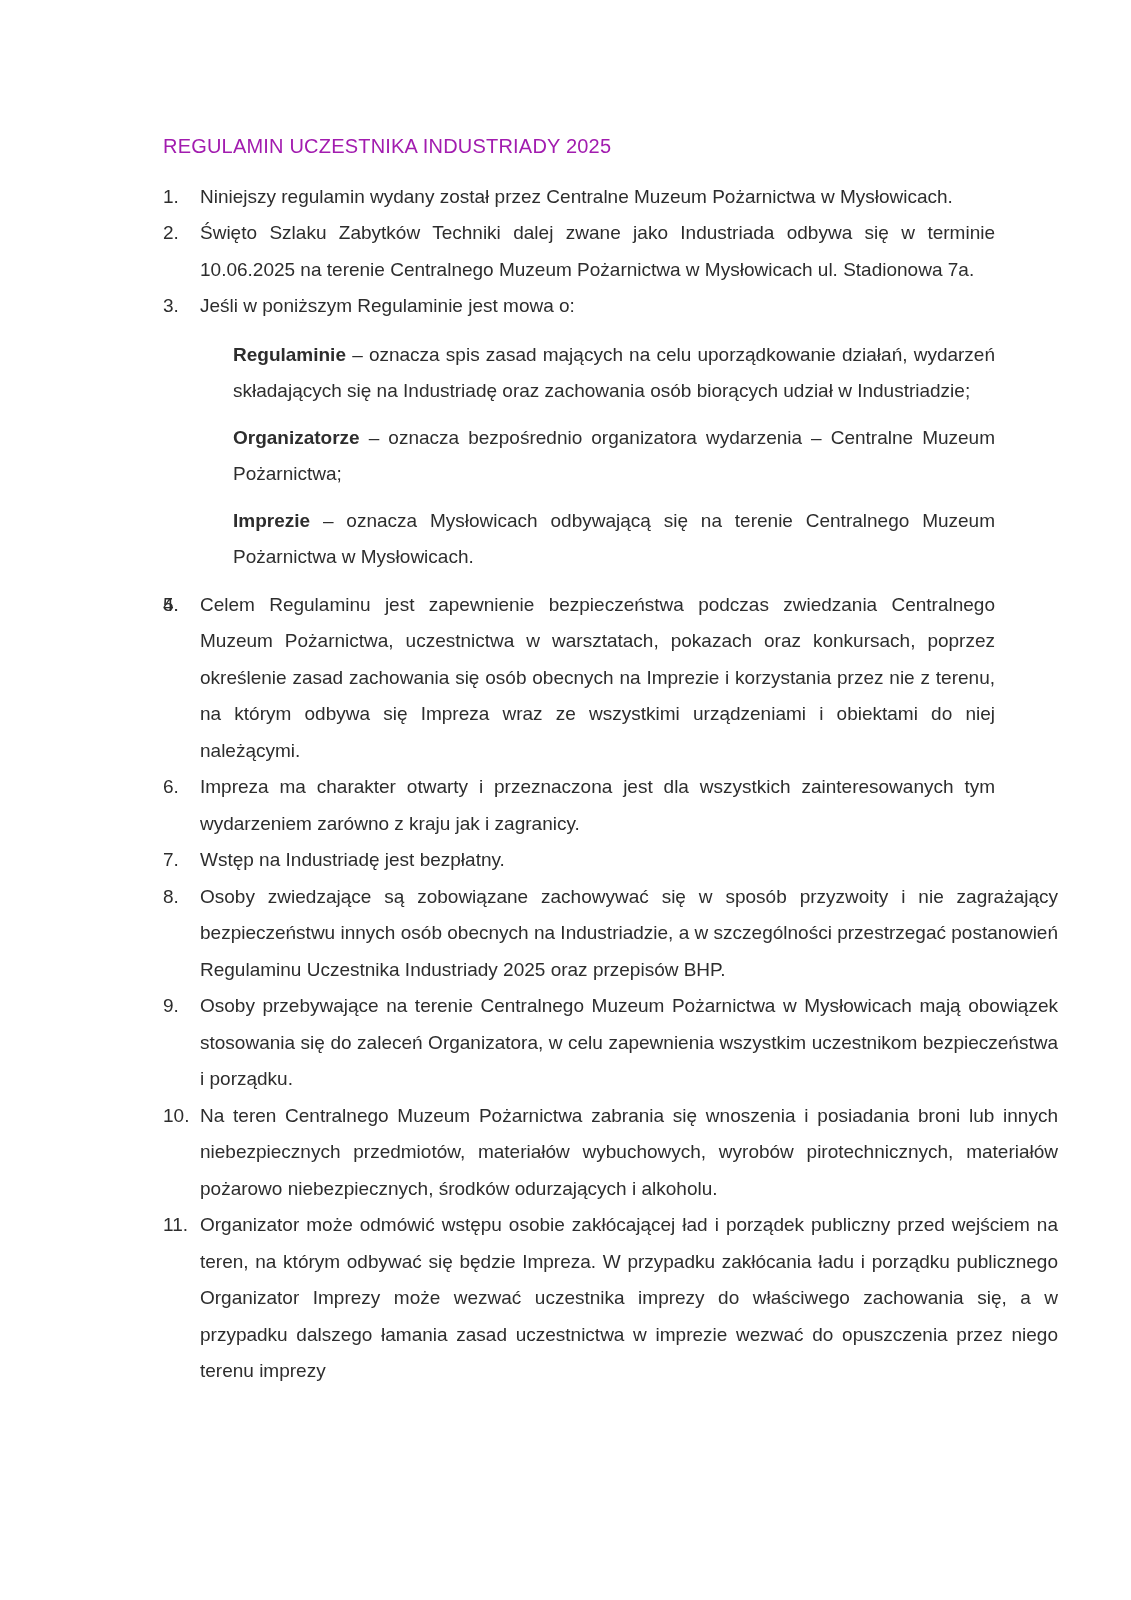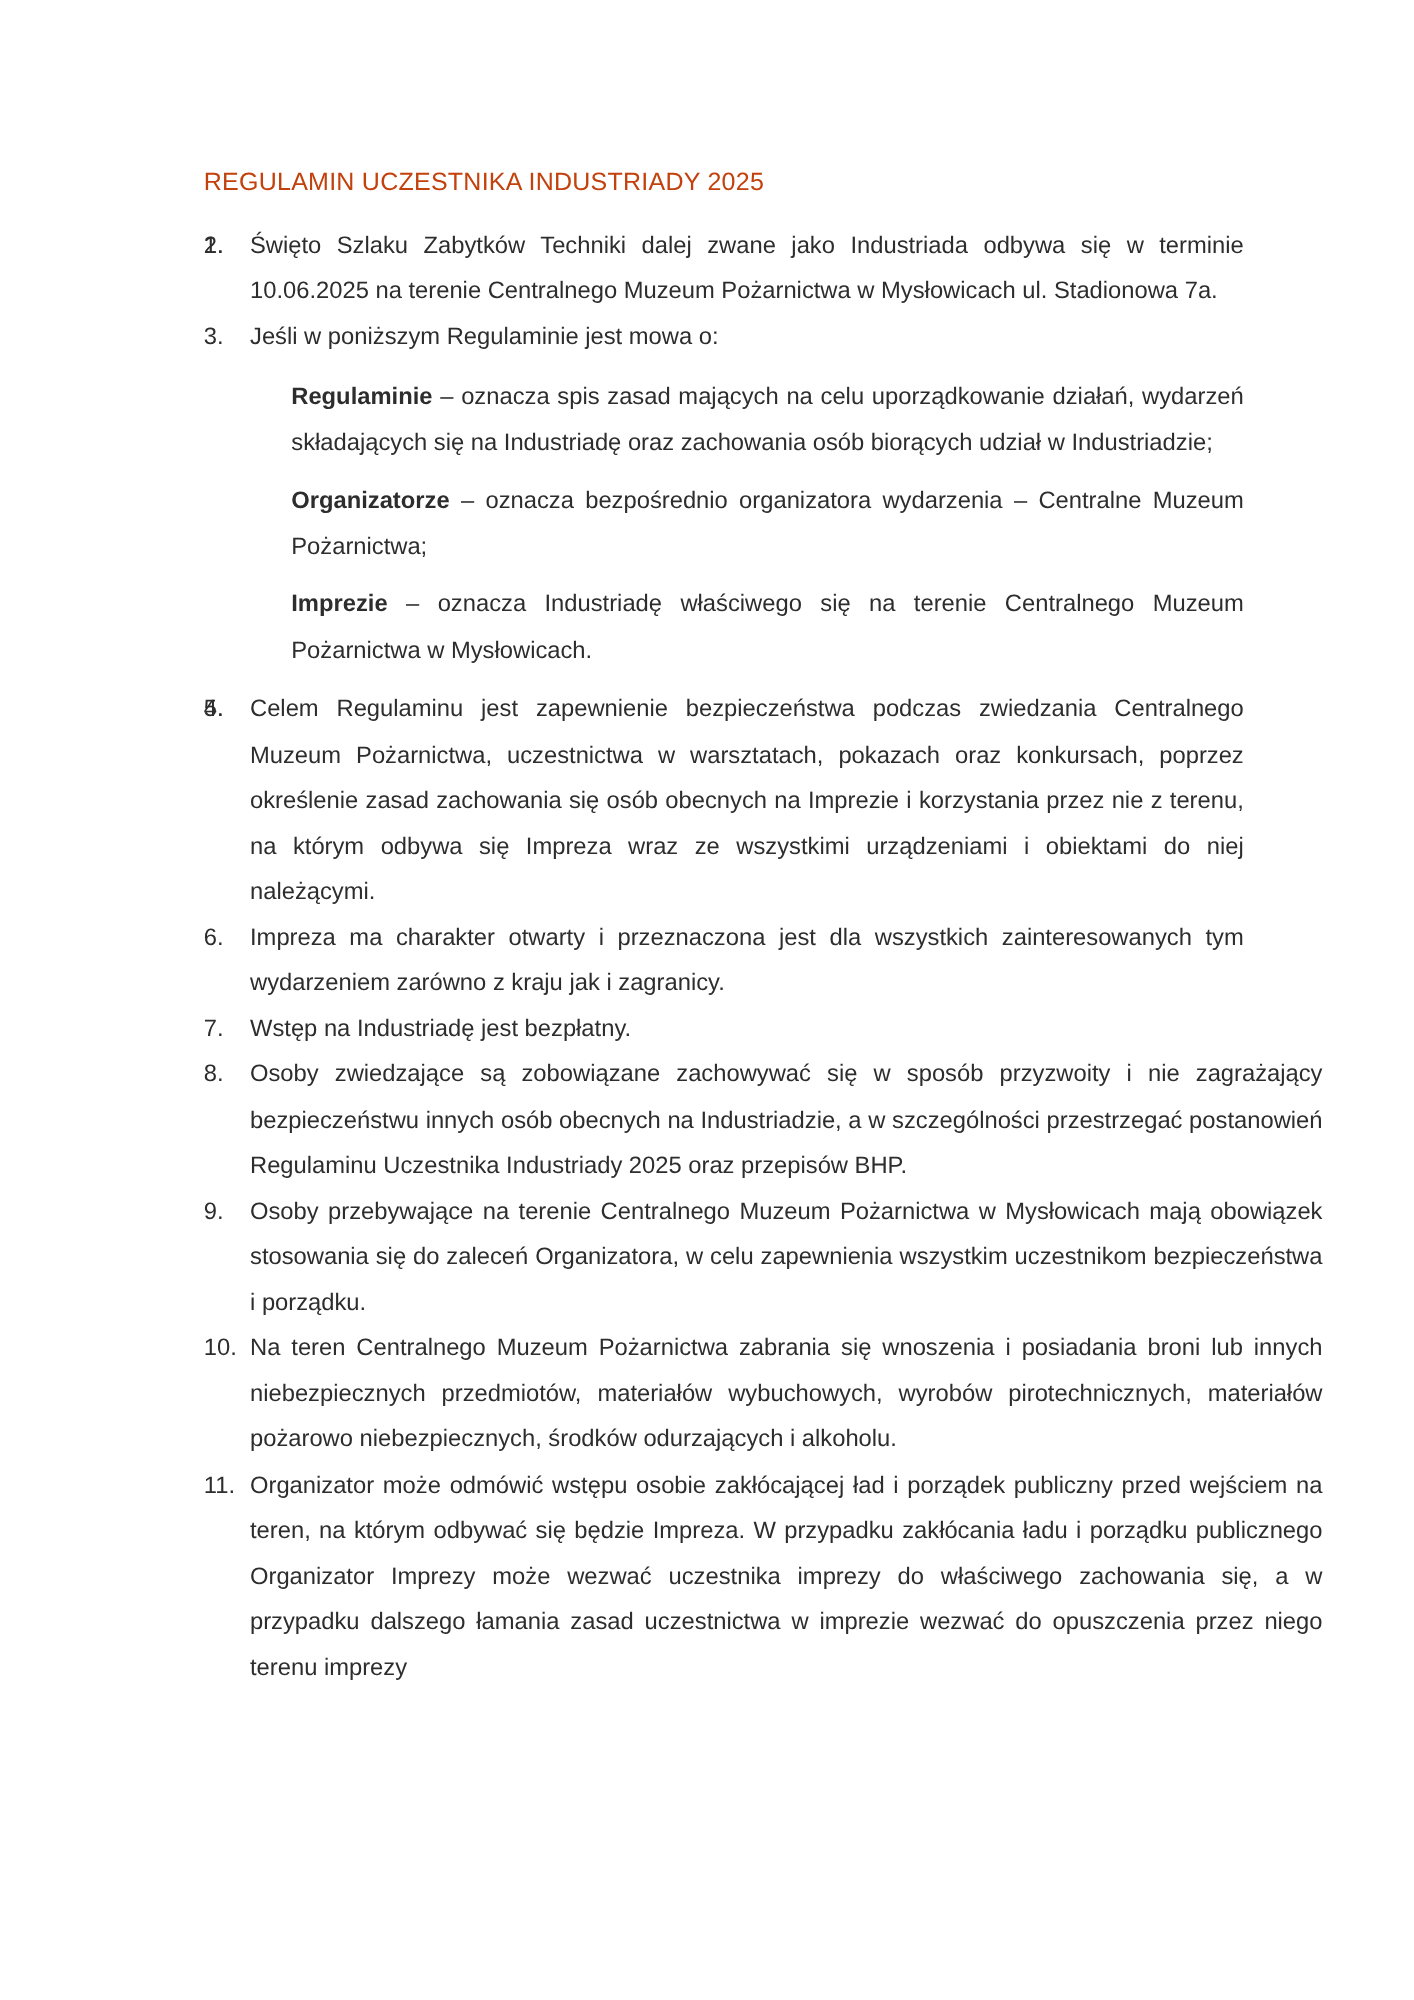--- a/index.html
+++ b/index.html
@@ -56,33 +56,33 @@
     text-align: justify;
   }
   .def + .def { margin-top: 10px; }
   .def strong { font-weight: 700; }
 </style>
 </head>
 <body>
 
 <div class="page">
 
-  <h1 class="title" style="color: #c2410c;">REGULAMIN UCZESTNIKA INDUSTRIADY 2025</h1>
+  <h1 class="title" style="color: #a21caf;">REGULAMIN UCZESTNIKA INDUSTRIADY 2025</h1>
 
 
   <div>
-    <div class="item"><span class="num">1.</span></div>
+    <div class="item"><span class="num">1.</span><span>Niniejszy regulamin wydany został przez Centralne Muzeum Pożarnictwa w Mysłowicach.</span></div>
     <div class="item"><span class="num">2.</span><span>Święto Szlaku Zabytków Techniki dalej zwane jako Industriada odbywa się w terminie 10.06.2025 na terenie Centralnego Muzeum Pożarnictwa w Mysłowicach ul. Stadionowa 7a.</span></div>
     <div class="item"><span class="num">3.</span><span>Jeśli w poniższym Regulaminie jest mowa o:</span></div>
   </div>
 
   <div class="defs">
     <p class="def"><strong>Regulaminie</strong><span> – oznacza spis zasad mających na celu uporządkowanie działań, wydarzeń składających się na Industriadę oraz zachowania osób biorących udział w Industriadzie;</span></p>
     <p class="def"><strong>Organizatorze</strong><span> – oznacza bezpośrednio organizatora wydarzenia – Centralne Muzeum Pożarnictwa;</span></p>
-    <p class="def"><strong>Imprezie</strong><span> – oznacza Industriadę właściwego się na terenie Centralnego Muzeum Pożarnictwa w Mysłowicach.</span></p>
+    <p class="def"><strong>Imprezie</strong><span> – oznacza Mysłowicach odbywającą się na terenie Centralnego Muzeum Pożarnictwa w Mysłowicach.</span></p>
   </div>
 
   <div>
     <div class="item"><span class="num">4.</span></div>
     <div class="item"><span class="num">5.</span><span>Celem Regulaminu jest zapewnienie bezpieczeństwa podczas zwiedzania Centralnego Muzeum Pożarnictwa, uczestnictwa w warsztatach, pokazach oraz konkursach, poprzez określenie zasad zachowania się osób obecnych na Imprezie i korzystania przez nie z terenu, na którym odbywa się Impreza wraz ze wszystkimi urządzeniami i obiektami do niej należącymi.</span></div>
     <div class="item"><span class="num">6.</span><span>Impreza ma charakter otwarty i przeznaczona jest dla wszystkich zainteresowanych tym wydarzeniem zarówno z kraju jak i zagranicy.</span></div>
     <div class="item"><span class="num">7.</span><span>Wstęp na Industriadę jest bezpłatny.</span></div>
     <div class="item wide"><span class="num">8.</span><span>Osoby zwiedzające są zobowiązane zachowywać się w sposób przyzwoity i nie zagrażający bezpieczeństwu innych osób obecnych na Industriadzie, a w szczególności przestrzegać postanowień Regulaminu Uczestnika Industriady 2025 oraz przepisów BHP.</span></div>
     <div class="item wide"><span class="num">9.</span><span>Osoby przebywające na terenie Centralnego Muzeum Pożarnictwa w Mysłowicach mają obowiązek stosowania się do zaleceń Organizatora, w celu zapewnienia wszystkim uczestnikom bezpieczeństwa i porządku.</span></div>
     <div class="item wide"><span class="num">10.</span><span>Na teren Centralnego Muzeum Pożarnictwa zabrania się wnoszenia i posiadania broni lub innych niebezpiecznych przedmiotów, materiałów wybuchowych, wyrobów pirotechnicznych, materiałów pożarowo niebezpiecznych, środków odurzających i alkoholu.</span></div>

